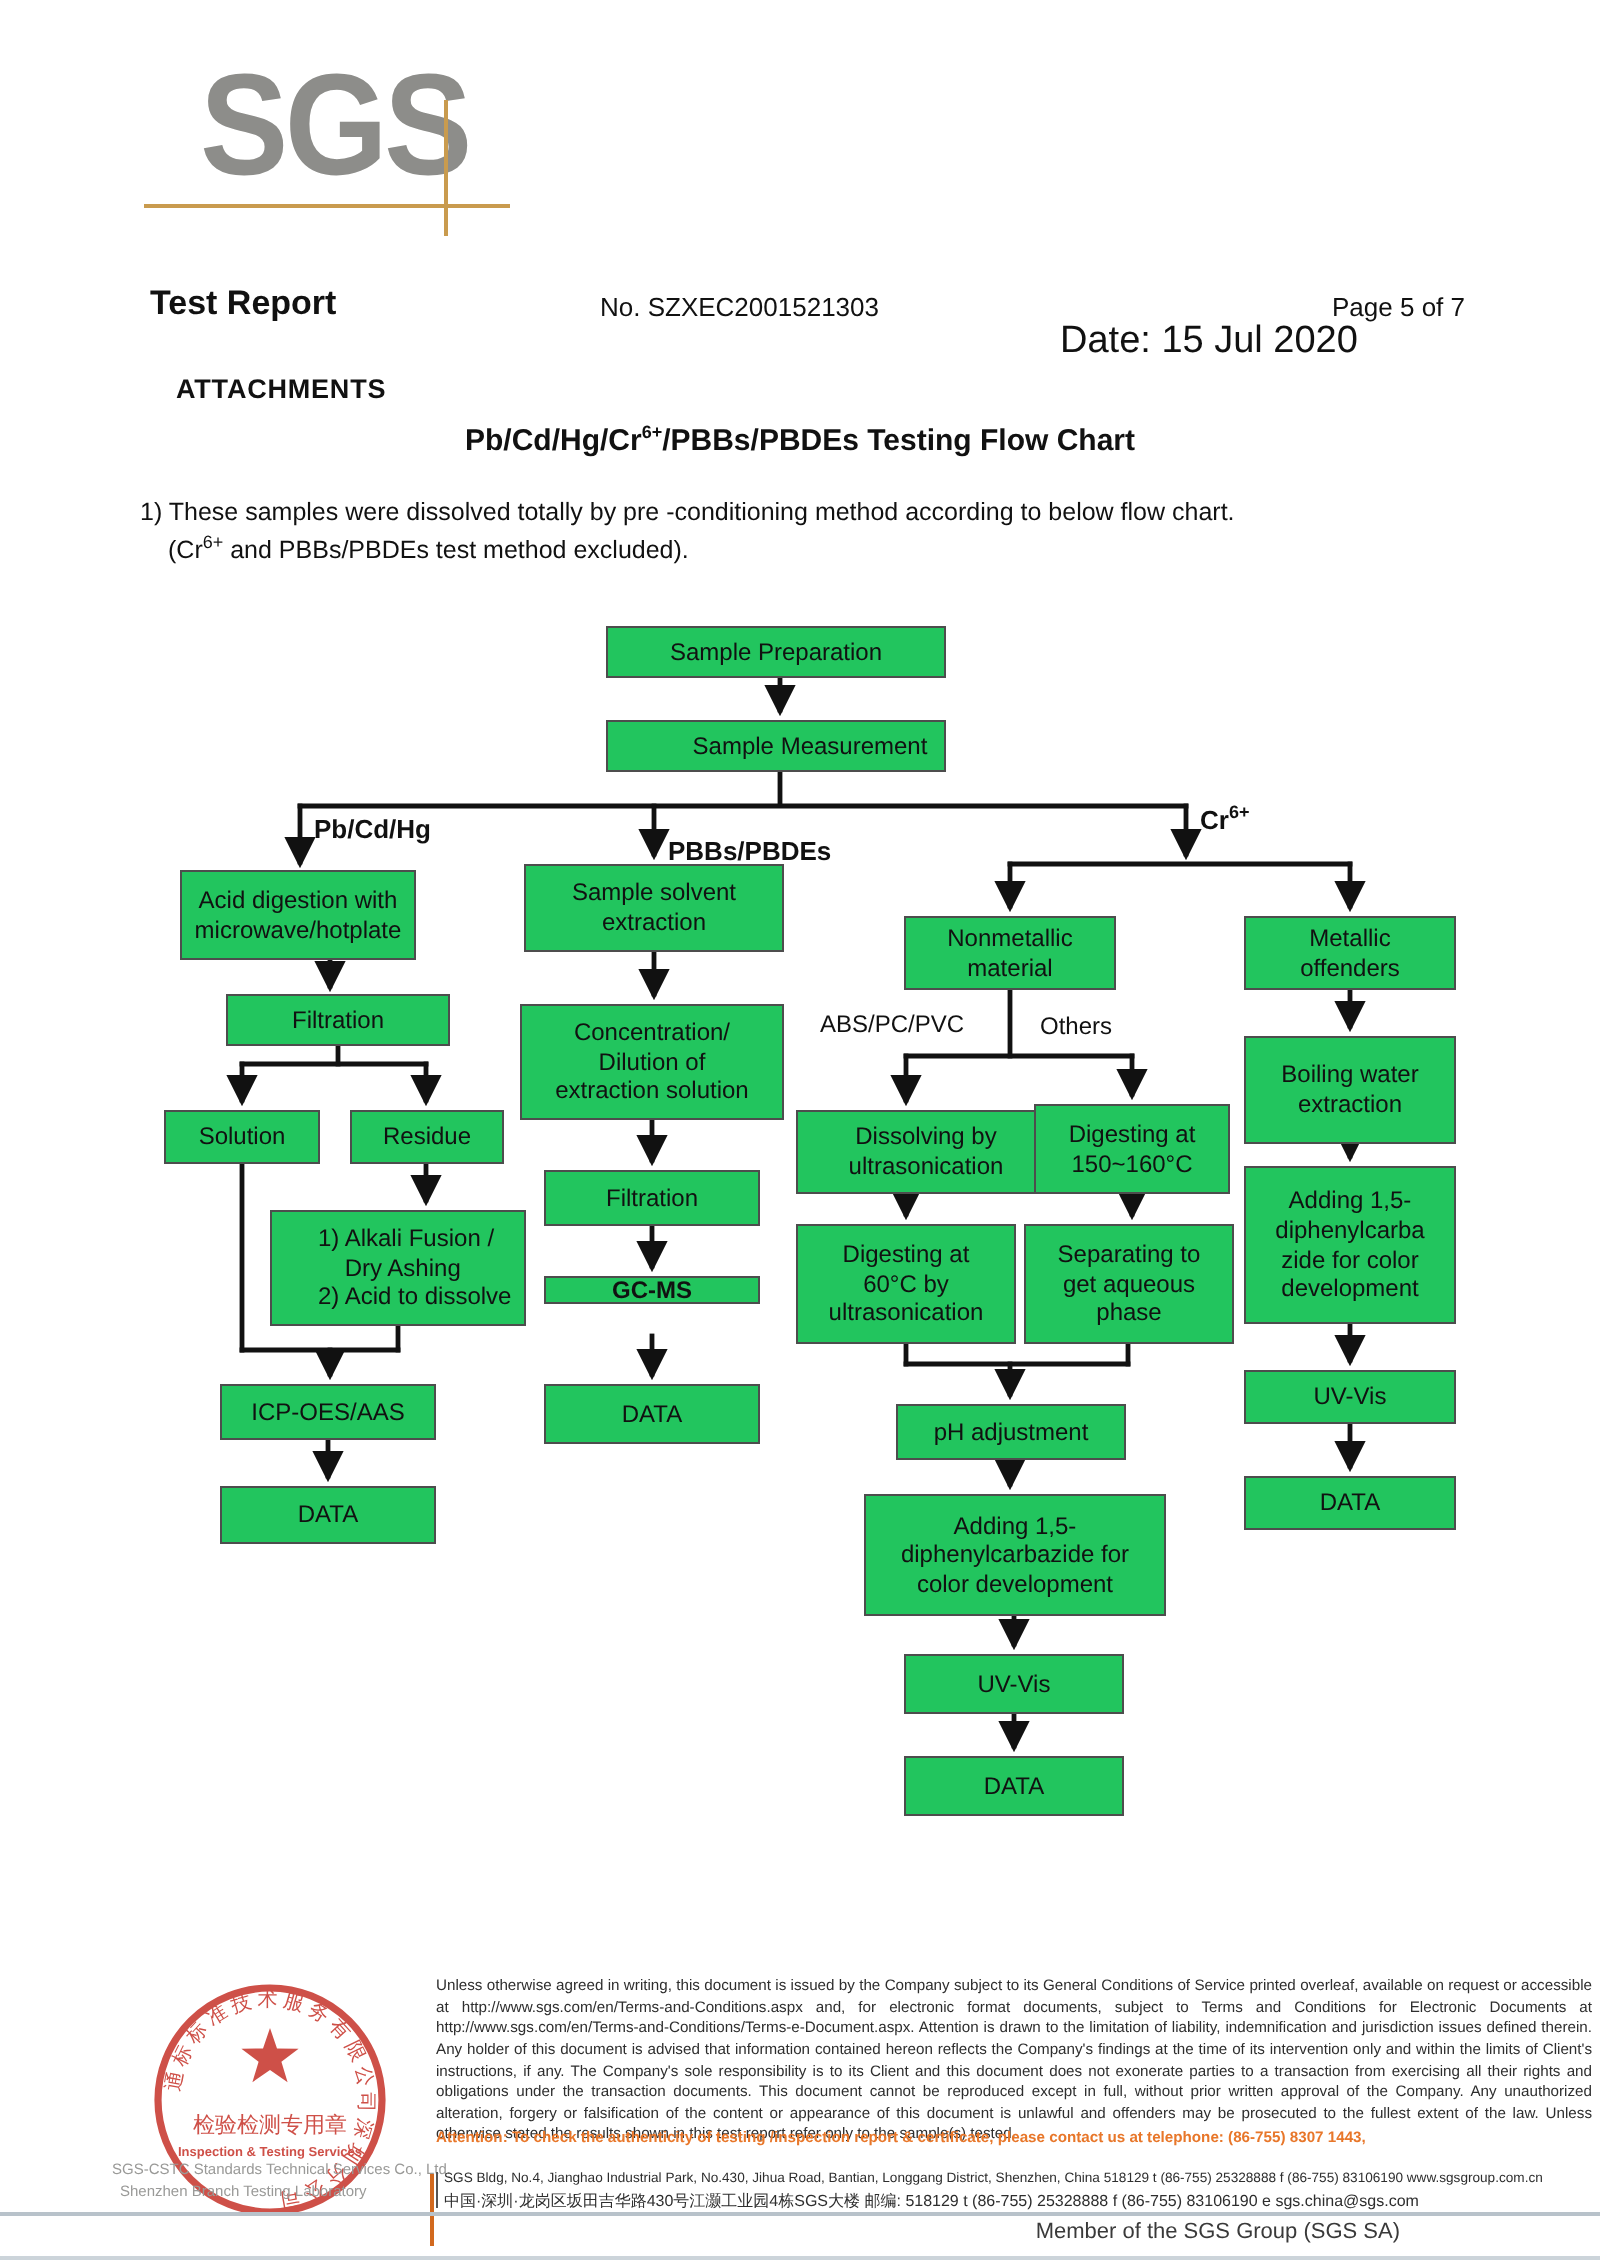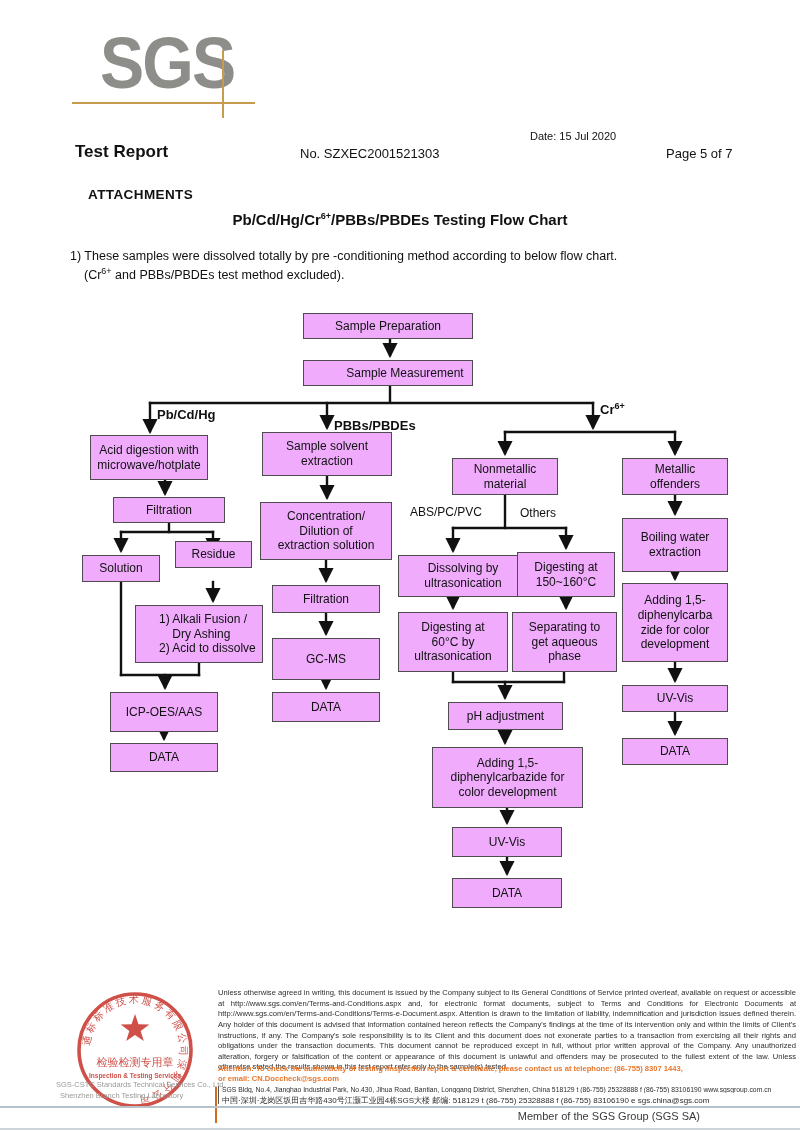--- a/index.html
+++ b/index.html
@@ -7,33 +7,33 @@
   .page { position:relative; width:800px; height:1131px; background:#ffffff; margin:0 auto; overflow:hidden; color:#111; }
 
   
   .logo-text { position:absolute; left:100px; top:22px; font-size:72px; font-weight:bold; color:#8d8d8a; letter-spacing:-2px; transform:scaleX(.92); transform-origin:left; }
   .logo-hline { position:absolute; left:72px; top:102px; width:183px; height:2px; background:#c99b4e; }
   .logo-vline { position:absolute; left:222px; top:50px; width:2px; height:68px; background:#c99b4e; }
 
   
   .h-report { position:absolute; left:75px; top:142px; font-size:17px; font-weight:bold; }
   .h-no   { position:absolute; left:300px; top:146px; font-size:13px; }
-  .h-date { position:absolute; left:530px; top:130px; font-size:11px; }
+  .h-date { position:absolute; left:530px; top:160px; font-size:19px; }
   .h-page { position:absolute; left:666px; top:146px; font-size:13px; }
   .h-attach { position:absolute; left:88px; top:187px; font-size:13.5px; font-weight:bold; letter-spacing:.4px; }
   .h-title { position:absolute; left:0; top:211px; width:800px; text-align:center; font-size:15px; font-weight:bold; }
   .h-title sup, .note sup, .branch-label sup { font-size:9px; vertical-align:super; }
   .note { position:absolute; left:70px; font-size:12.5px; }
   .note1 { top:249px; }
   .note2 { top:266px; padding-left:14px; }
 
   
   .flow { position:absolute; left:60px; top:305px; width:700px; height:612px; }
   .flow svg.conn { position:absolute; left:0; top:0; }
-  .node { position:absolute; background:#f0abfc; border:1.6px solid #4d4d4d; display:flex; align-items:center; justify-content:center;
+  .node { position:absolute; background:#22c55e; border:1.6px solid #4d4d4d; display:flex; align-items:center; justify-content:center;
           text-align:center; font-size:12px; line-height:1.22; color:#111; white-space:pre-line; padding:1px 2px; }
   .node.pre { white-space:pre; text-align:left; justify-content:flex-start; padding-left:23px; }
   .branch-label { position:absolute; font-size:13px; font-weight:bold; white-space:nowrap; }
   .sub-label { position:absolute; font-size:12px; white-space:nowrap; }
 
   
   .stamp { position:absolute; left:55px; top:982px; }
   .stamp-co { position:absolute; font-size:7.5px; color:#9a9a98; white-space:nowrap; }
   .legal { position:absolute; left:218px; top:988px; width:578px; font-size:7.6px; line-height:1.4; color:#2e2e2e; text-align:justify; }
   .attention { position:absolute; left:218px; width:578px; font-size:7.6px; line-height:1.35; color:#e8772a; font-weight:bold; }
@@ -124,34 +124,34 @@
     <div class="sub-label" style="left:350px;top:200px;">ABS/PC/PVC</div>
     <div class="sub-label" style="left:460px;top:201px;">Others</div>
 
     <div class="node" style="left:243px;top:8px;width:170px;height:26px;">Sample Preparation</div>
     <div class="node" style="left:243px;top:55px;width:170px;height:26px;padding-left:36px;">Sample Measurement</div>
 
     <div class="node" style="left:30px;top:130px;width:118px;height:45px;">Acid digestion with
 microwave/hotplate</div>
     <div class="node" style="left:53px;top:192px;width:112px;height:26px;">Filtration</div>
     <div class="node" style="left:22px;top:250px;width:78px;height:27px;">Solution</div>
-    <div class="node" style="left:115px;top:236px;width:77px;height:27px;">Residue</div>
+    <div class="node" style="left:115px;top:250px;width:77px;height:27px;">Residue</div>
     <div class="node pre" style="left:75px;top:300px;width:128px;height:58px;">1) Alkali Fusion /
     Dry Ashing
 2) Acid to dissolve</div>
-    <div class="node" style="left:50px;top:387px;width:108px;height:40px;">ICP-OES/AAS</div>
+    <div class="node" style="left:50px;top:387px;width:108px;height:28px;">ICP-OES/AAS</div>
     <div class="node" style="left:50px;top:438px;width:108px;height:29px;">DATA</div>
 
     <div class="node" style="left:202px;top:127px;width:130px;height:44px;">Sample solvent
 extraction</div>
     <div class="node" style="left:200px;top:197px;width:132px;height:58px;">Concentration/
 Dilution of
 extraction solution</div>
     <div class="node" style="left:212px;top:280px;width:108px;height:28px;">Filtration</div>
-    <div class="node" style="left:212px;top:333px;width:108px;height:42px;">GC-MS</div>
+    <div class="node" style="left:212px;top:333px;width:108px;height:14px;font-weight:bold;">GC-MS</div>
     <div class="node" style="left:212px;top:387px;width:108px;height:30px;">DATA</div>
 
     <div class="node" style="left:392px;top:153px;width:106px;height:37px;">Nonmetallic
 material</div>
     <div class="node" style="left:338px;top:250px;width:130px;height:42px;">Dissolving by
 ultrasonication</div>
     <div class="node" style="left:457px;top:247px;width:98px;height:45px;">Digesting at
 150~160°C</div>
     <div class="node" style="left:338px;top:307px;width:110px;height:60px;">Digesting at
 60°C by
@@ -190,21 +190,20 @@
         <text x="80" y="84" text-anchor="middle" font-size="11" fill="#c8382f" font-family="'DejaVu Sans', sans-serif">检验检测专用章</text>
         <text x="80" y="96" text-anchor="middle" font-size="6.5" font-weight="bold" fill="#c8382f">Inspection &amp; Testing Services</text>
       </g>
     </svg>
   </div>
   <div class="stamp-co" style="left:56px;top:1080px;">SGS-CSTC Standards Technical Services Co., Ltd.</div>
   <div class="stamp-co" style="left:60px;top:1091px;">Shenzhen Branch Testing Laboratory</div>
 
   <div class="legal">Unless otherwise agreed in writing, this document is issued by the Company subject to its General Conditions of Service printed overleaf, available on request or accessible at http://www.sgs.com/en/Terms-and-Conditions.aspx and, for electronic format documents, subject to Terms and Conditions for Electronic Documents at http://www.sgs.com/en/Terms-and-Conditions/Terms-e-Document.aspx. Attention is drawn to the limitation of liability, indemnification and jurisdiction issues defined therein. Any holder of this document is advised that information contained hereon reflects the Company's findings at the time of its intervention only and within the limits of Client's instructions, if any. The Company's sole responsibility is to its Client and this document does not exonerate parties to a transaction from exercising all their rights and obligations under the transaction documents. This document cannot be reproduced except in full, without prior written approval of the Company. Any unauthorized alteration, forgery or falsification of the content or appearance of this document is unlawful and offenders may be prosecuted to the fullest extent of the law. Unless otherwise stated the results shown in this test report refer only to the sample(s) tested.</div>
   <div class="attention" style="top:1064px;">Attention: To check the authenticity of testing /inspection report &amp; certificate, please contact us at telephone: (86-755) 8307 1443,</div>
-  <div class="attention" style="top:1074px;">or email: CN.Doccheck@sgs.com</div>
   <div class="addr-vline"></div>
   <div class="fold-mark"></div>
   <div class="addr addr1">SGS Bldg, No.4, Jianghao Industrial Park, No.430, Jihua Road, Bantian, Longgang District, Shenzhen, China 518129    t (86-755) 25328888   f (86-755) 83106190    www.sgsgroup.com.cn</div>
   <div class="addr addr2">中国·深圳·龙岗区坂田吉华路430号江灏工业园4栋SGS大楼    邮编: 518129    t (86-755) 25328888   f (86-755) 83106190    e sgs.china@sgs.com</div>
   <div class="rule"></div>
   <div class="rule2"></div>
   <div class="member">Member of the SGS Group (SGS SA)</div>
 
 </div>
 

